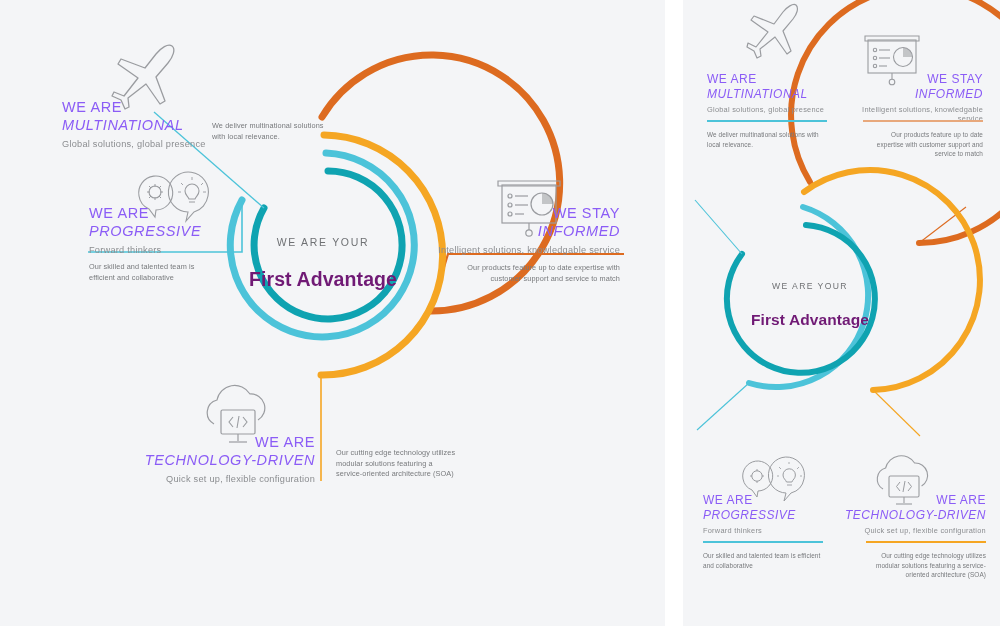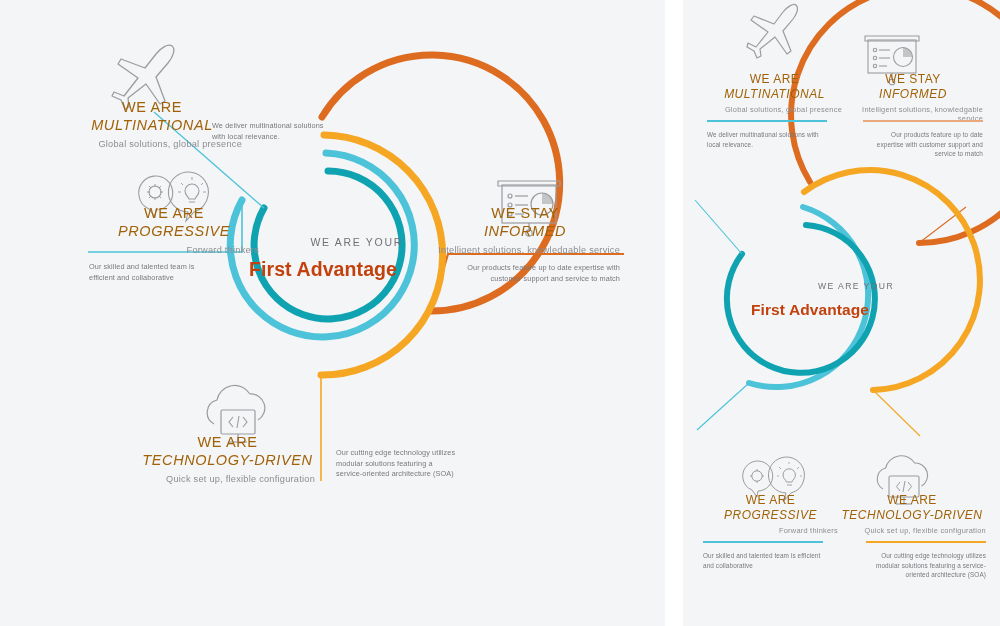--- a/index.html
+++ b/index.html
@@ -14,58 +14,56 @@
 
   .panel{position:absolute;top:0;background:#f4f5f7;overflow:hidden;}
   #panel-left{left:0;width:665px;height:626px;}
   #panel-right{left:683px;width:317px;height:626px;}
 
   .svg-layer{position:absolute;inset:0;width:100%;height:100%;}
 
   
   .block{position:absolute;}
   .ttl{
-    color:#a16207;
+    color:#8b5cf6;
     font-size:14.5px;
     letter-spacing:.6px;
     line-height:1.22;
     font-weight:400;
-    text-align:center;
   }
   .ttl .l2{display:block;font-style:italic;}
   .sub{
     color:#8b8d90;
     font-size:9.2px;
     letter-spacing:.25px;
     margin-top:5px;
-    text-align:right;
   }
   .body{
     color:#77797c;
     font-size:7.3px;
     line-height:1.45;
     letter-spacing:.1px;
   }
   .ra{text-align:right;}
   .la{text-align:left;}
 
   
   .p2 .ttl{font-size:12px;letter-spacing:.5px;}
   .p2 .sub{font-size:7.4px;margin-top:4px;}
   .p2 .body{font-size:6.4px;line-height:1.5;}
 
   .rule{position:absolute;height:1.5px;}
 
   .center-wrap{position:absolute;text-align:center;}
   .c-top{
-    color:#6f7174;font-size:10.5px;letter-spacing:1.7px;text-align:right;
+    color:#6f7174;font-size:10.5px;letter-spacing:1.7px;
   }
   .c-main{
-    color:#c2410c;font-size:19.5px;font-weight:700;
-    letter-spacing:.1px;margin-top:10px;
+    color:#701a75;font-size:19.5px;font-weight:700;
+    letter-spacing:.1px;margin-top:20px;
   }
   .p2 .c-top{font-size:8.6px;letter-spacing:1.4px;}
   .p2 .c-main{font-size:15.5px;}
 
   .ico{position:absolute;}
 </style>
 </head>
 <body>
 
 <div class="stage">

